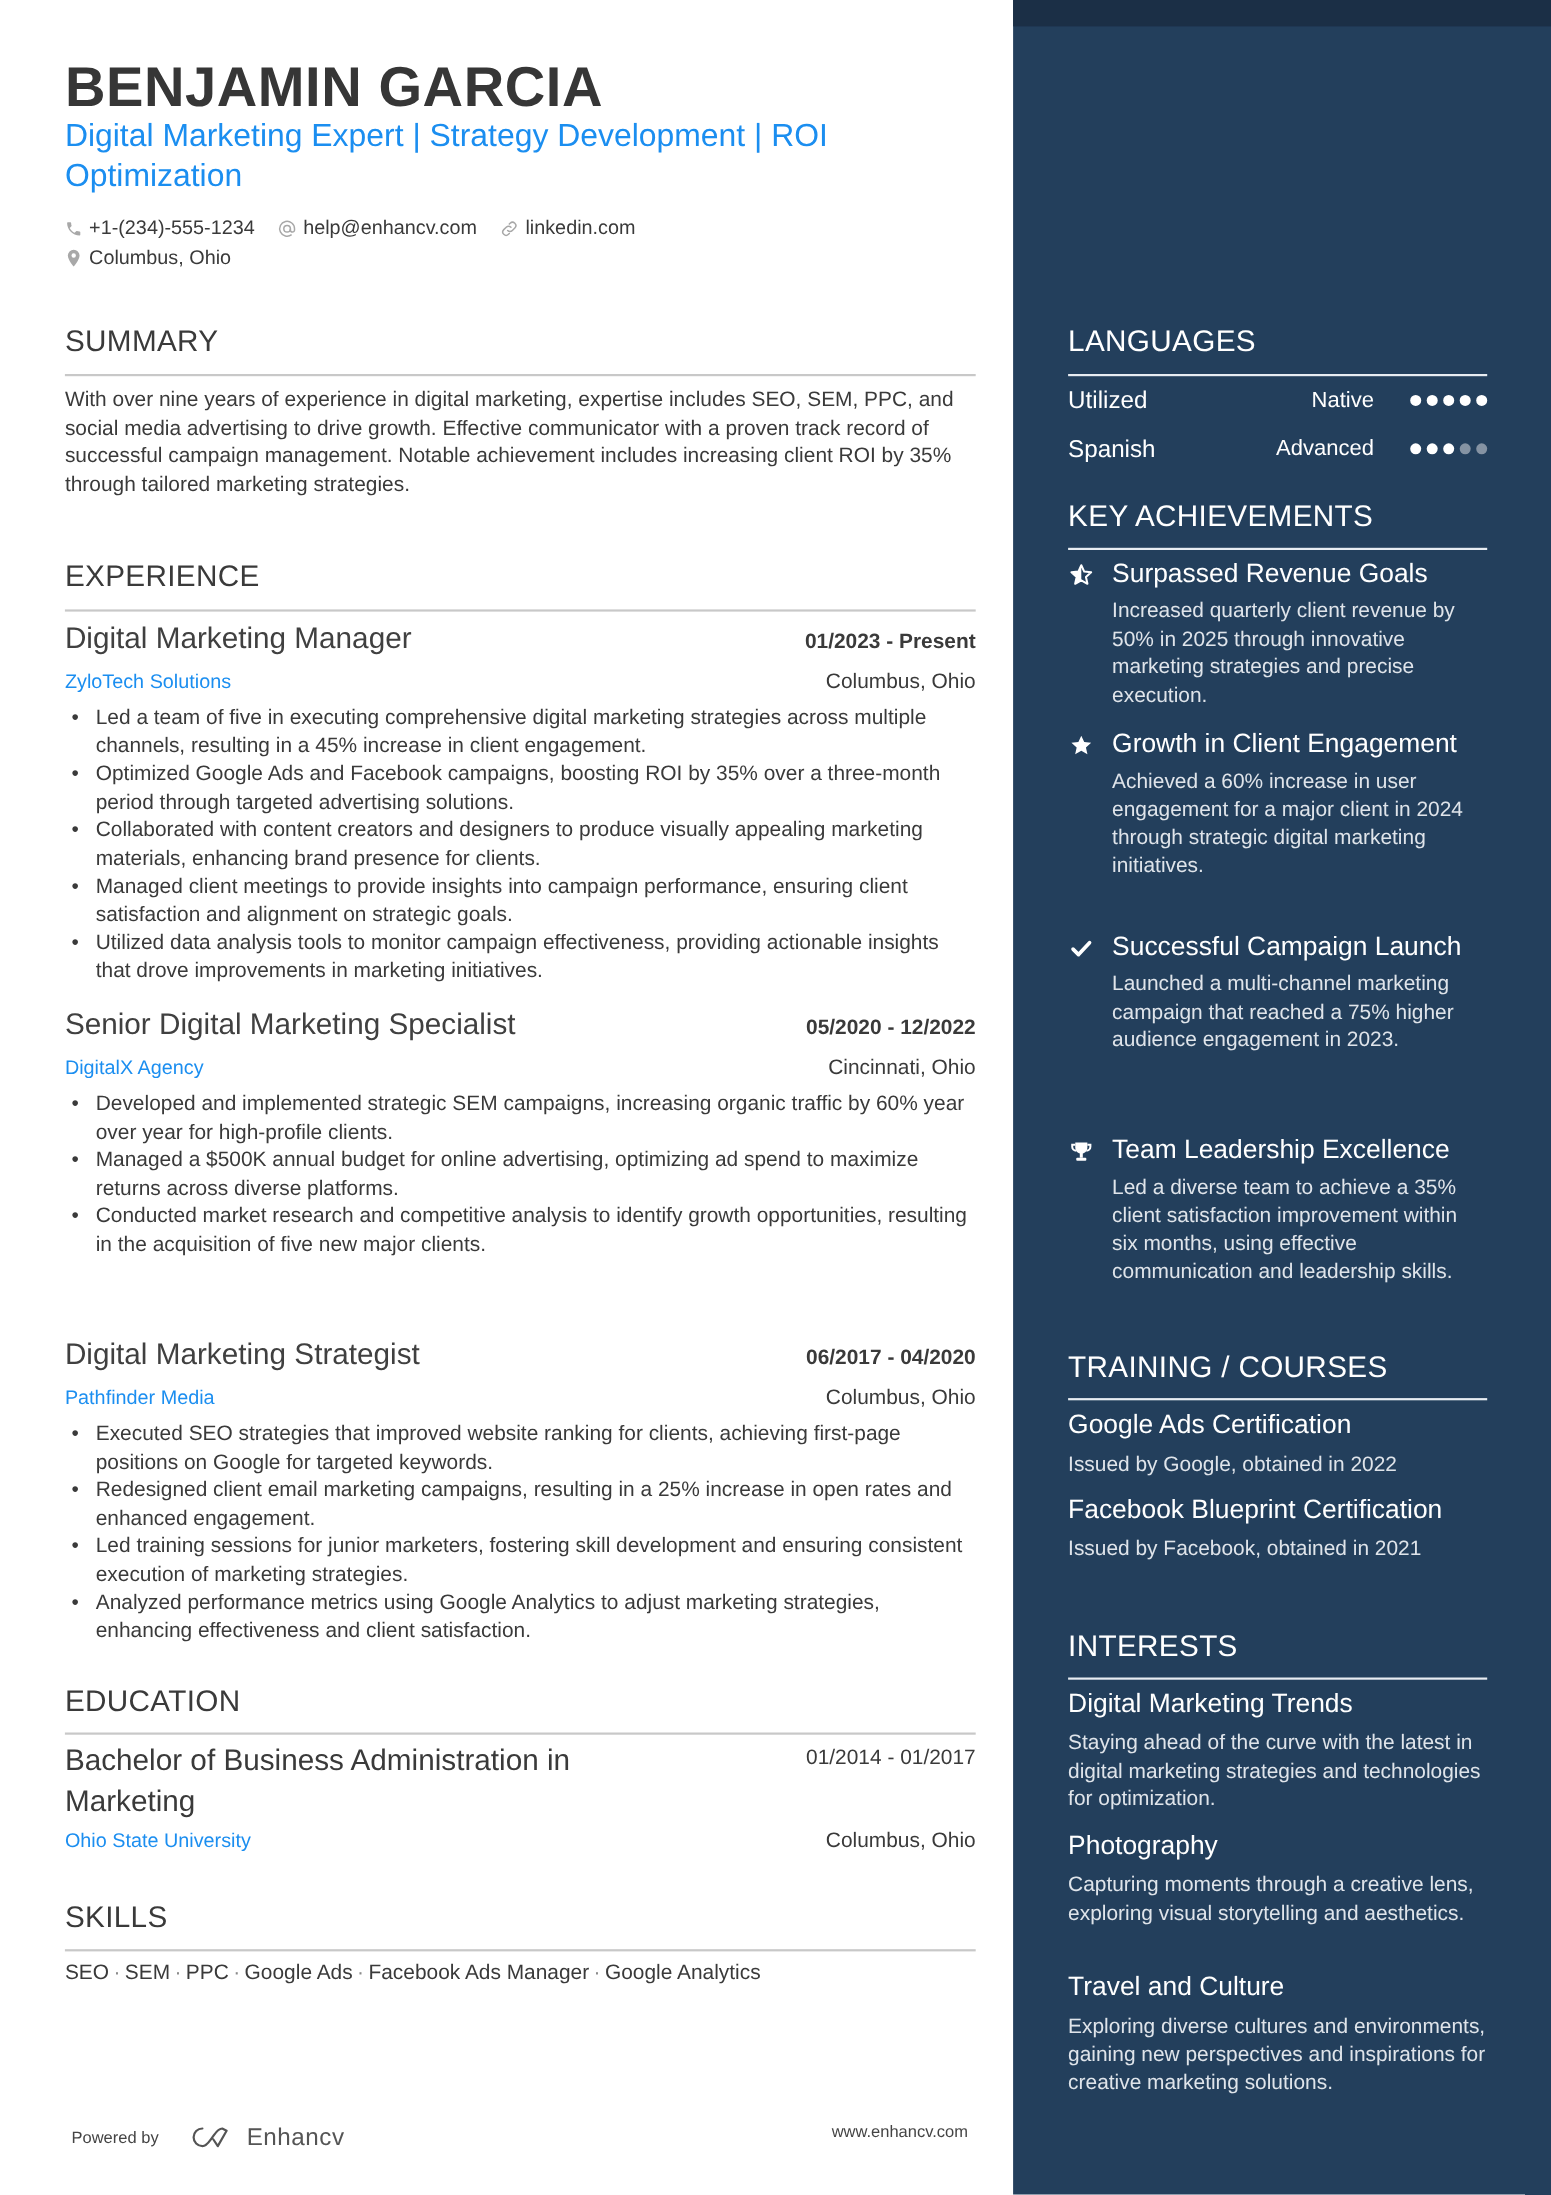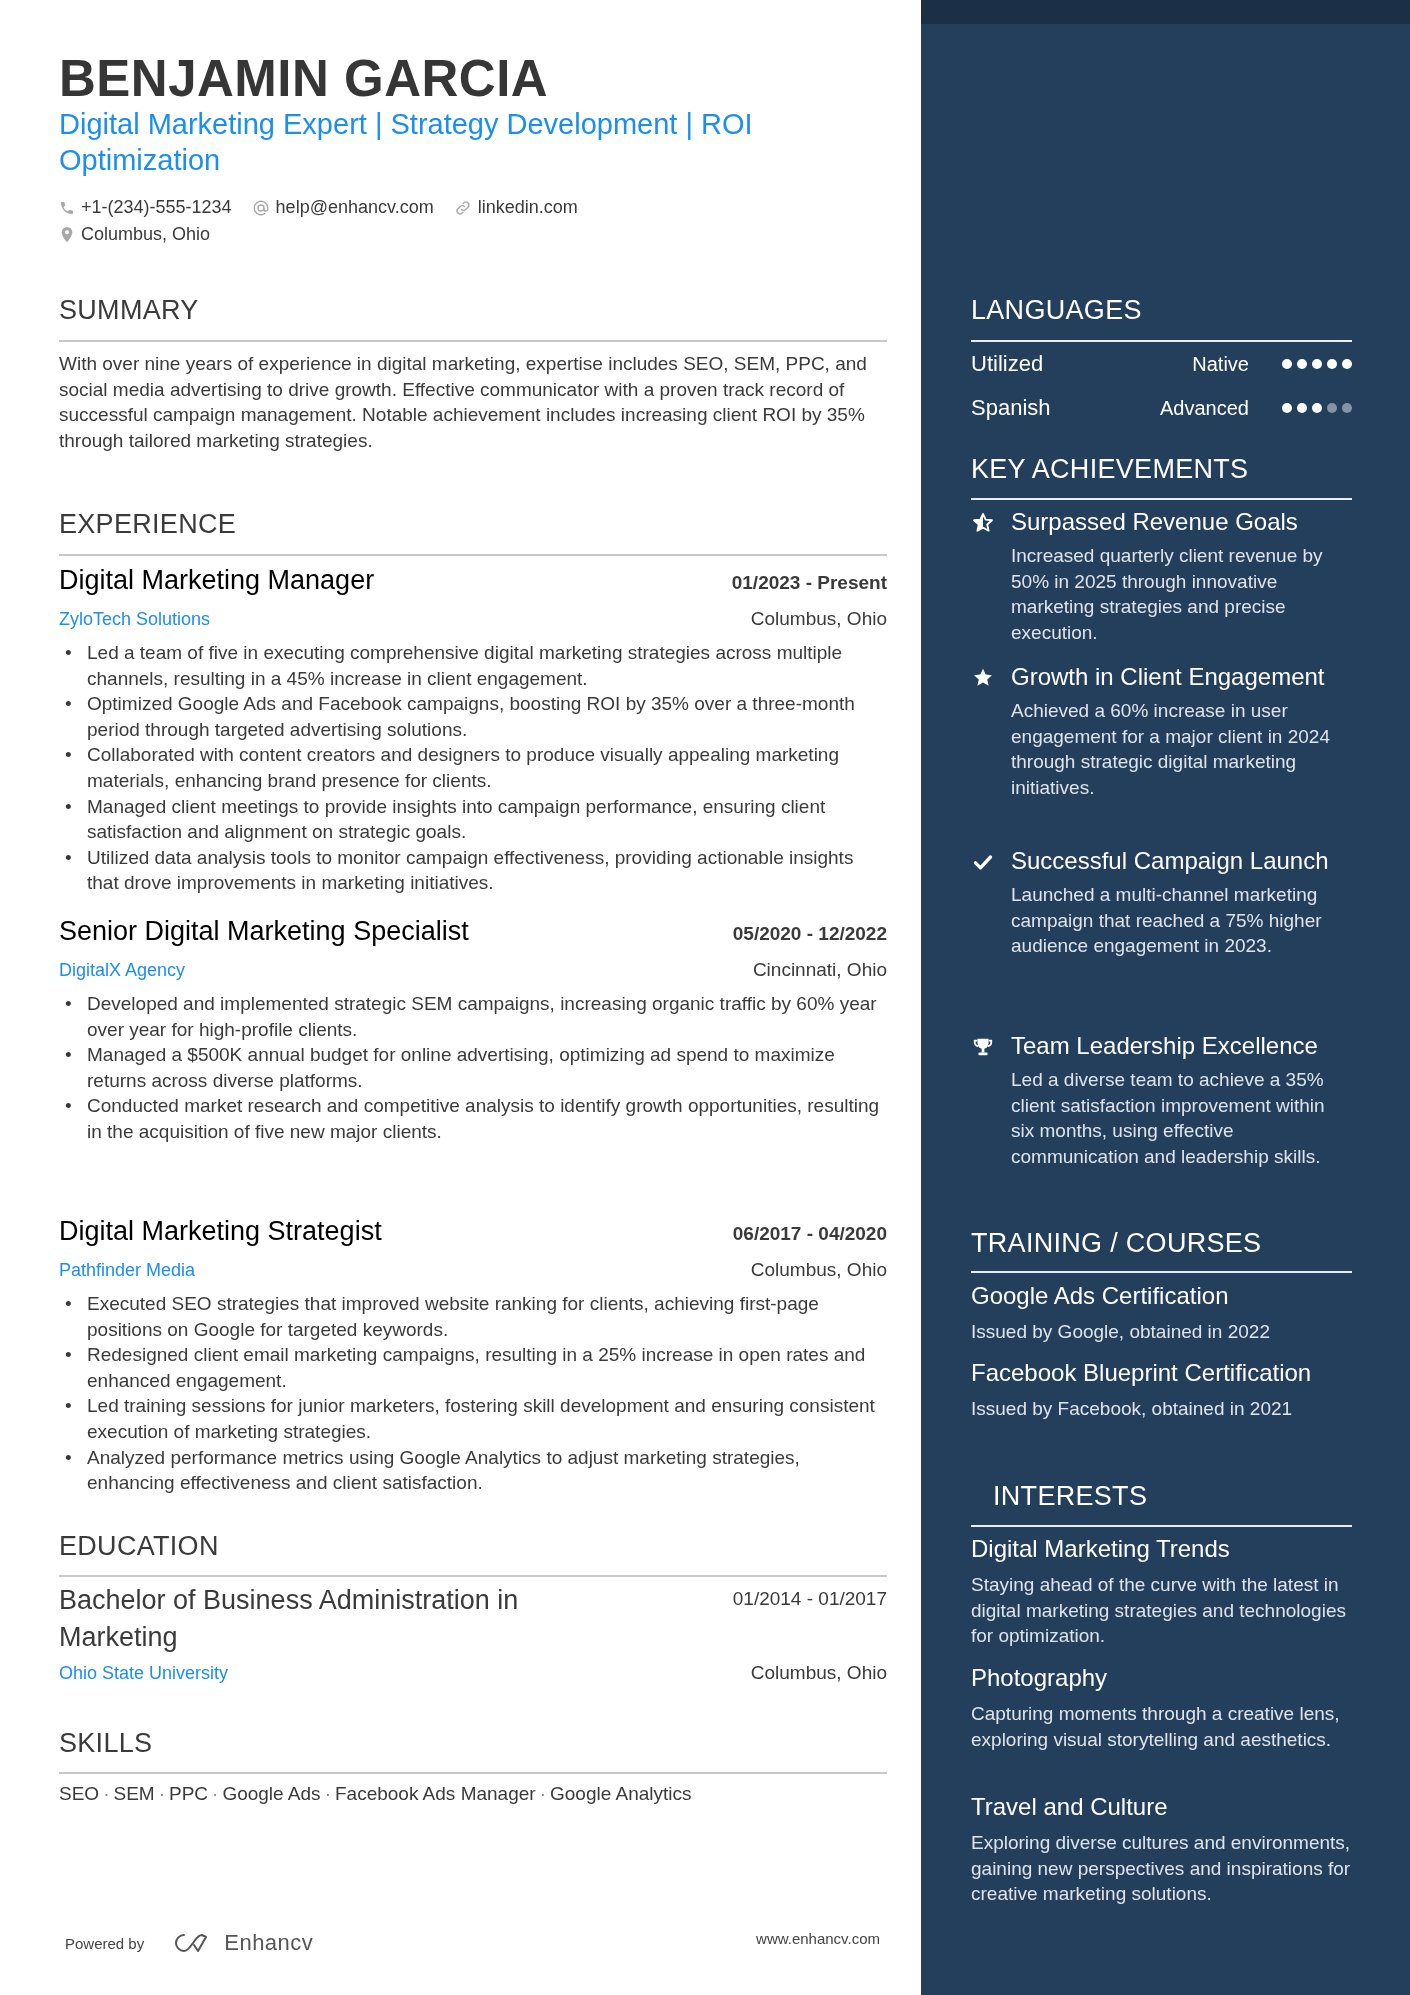--- a/index.html
+++ b/index.html
@@ -15,21 +15,21 @@
   .contact-item { display: inline-flex; align-items: center; margin-right: 20px; }
   .contact-item svg { margin-right: 6px; }
 
   .section-title { position: absolute; left: 0; font-size: 27px; color: #3a3a3a; line-height: 32px; letter-spacing: 0.3px; }
   .rule { position: absolute; left: 0; width: 828px; height: 2px; background: #c8c8c8; }
 
   .summary { position: absolute; top: 351px; left: 0; width: 828px; font-size: 19px; line-height: 25.6px; color: #3a3a3a; }
 
   .job { position: absolute; left: 0; width: 828px; }
   .job-top { display: flex; justify-content: space-between; align-items: baseline; }
-  .job-title { font-size: 27px; color: #000000; line-height: 34px; }
+  .job-title { font-size: 27px; color: #404040; line-height: 34px; }
   .job-date { font-size: 19px; color: #3a3a3a; font-weight: bold; }
   .job-mid { display: flex; justify-content: space-between; align-items: baseline; margin-top: 7px; }
   .job-company { font-size: 18px; color: #1b8ef0; line-height: 30px; }
   .job-loc { font-size: 19px; color: #3a3a3a; }
   .bullets { list-style: none; margin-top: 6px; }
   .bullets li { position: relative; padding-left: 28px; font-size: 19px; line-height: 25.6px; color: #3a3a3a; }
   .bullets li::before { content: "•"; position: absolute; left: 6px; top: 0; font-size: 19px; }
 
   .edu { position: absolute; top: 1582px; left: 0; width: 828px; }
   .edu-top { display: flex; justify-content: space-between; align-items: flex-start; }
@@ -279,21 +279,21 @@
 
   <div class="course" style="top:1281px;">
     <div class="course-title">Google Ads Certification</div>
     <div class="course-desc">Issued by Google, obtained in 2022</div>
   </div>
   <div class="course" style="top:1358px;">
     <div class="course-title">Facebook Blueprint Certification</div>
     <div class="course-desc">Issued by Facebook, obtained in 2021</div>
   </div>
 
-  <div class="side-title" style="top:1480px;margin-left:22px;">INTERESTS</div>
+  <div class="side-title" style="top:1480px;">INTERESTS</div>
   <div class="side-rule" style="top:1525px;"></div>
 
   <div class="course" style="top:1534px;">
     <div class="course-title">Digital Marketing Trends</div>
     <div class="course-desc">Staying ahead of the curve with the latest in digital marketing strategies and technologies for optimization.</div>
   </div>
   <div class="course" style="top:1792px;">
     <div class="course-title">Travel and Culture</div>
     <div class="course-desc">Exploring diverse cultures and environments, gaining new perspectives and inspirations for creative marketing solutions.</div>
   </div>

